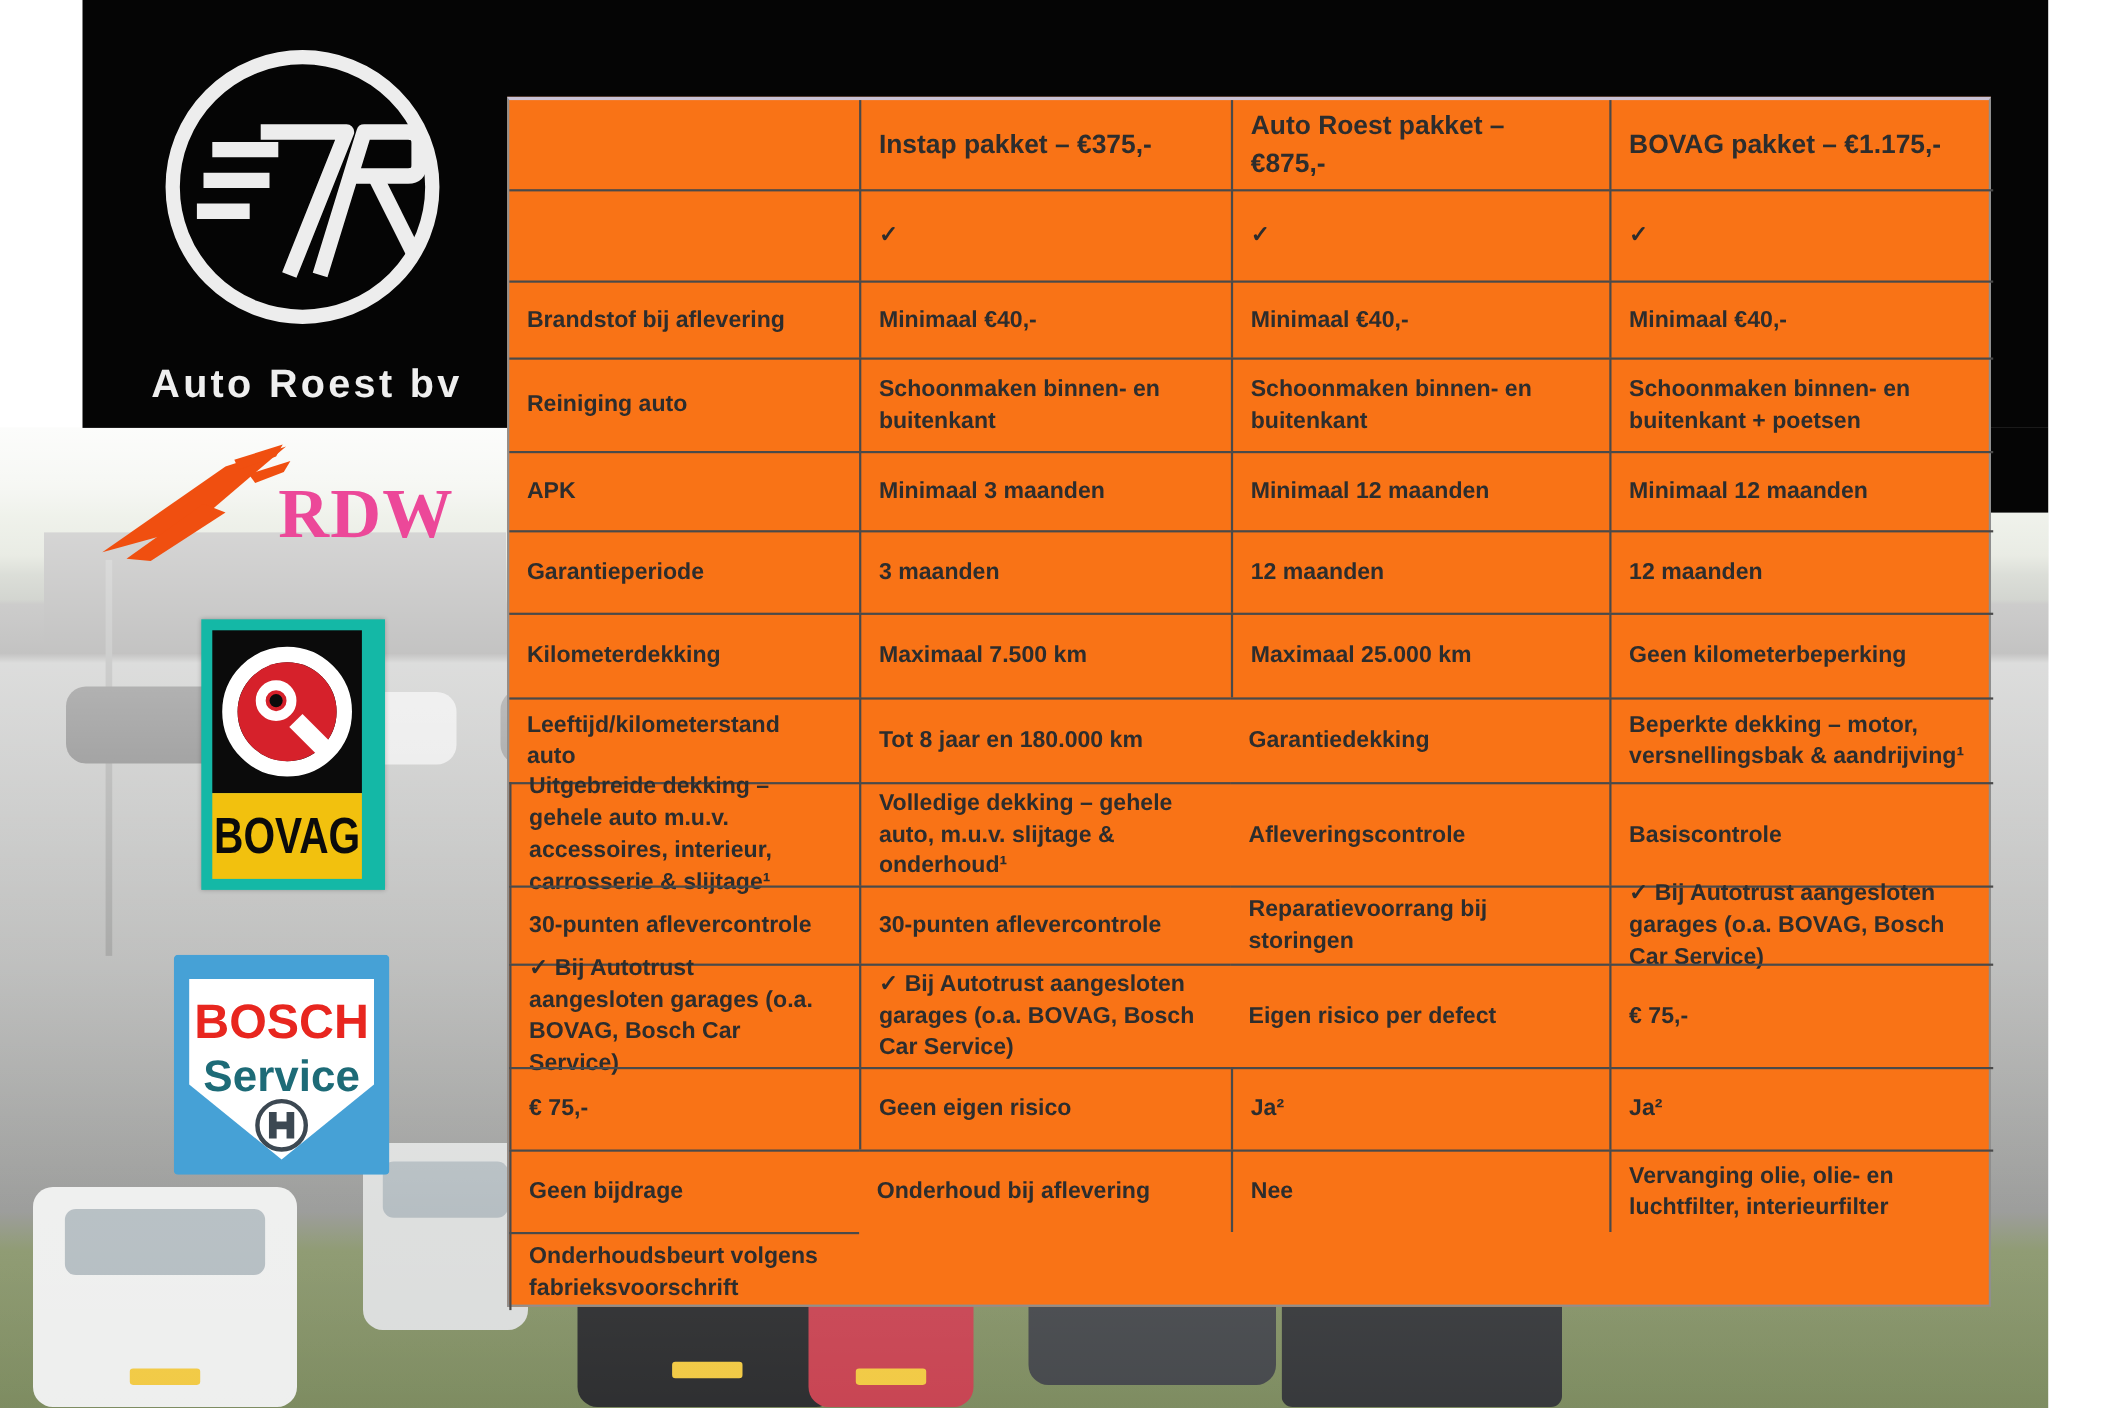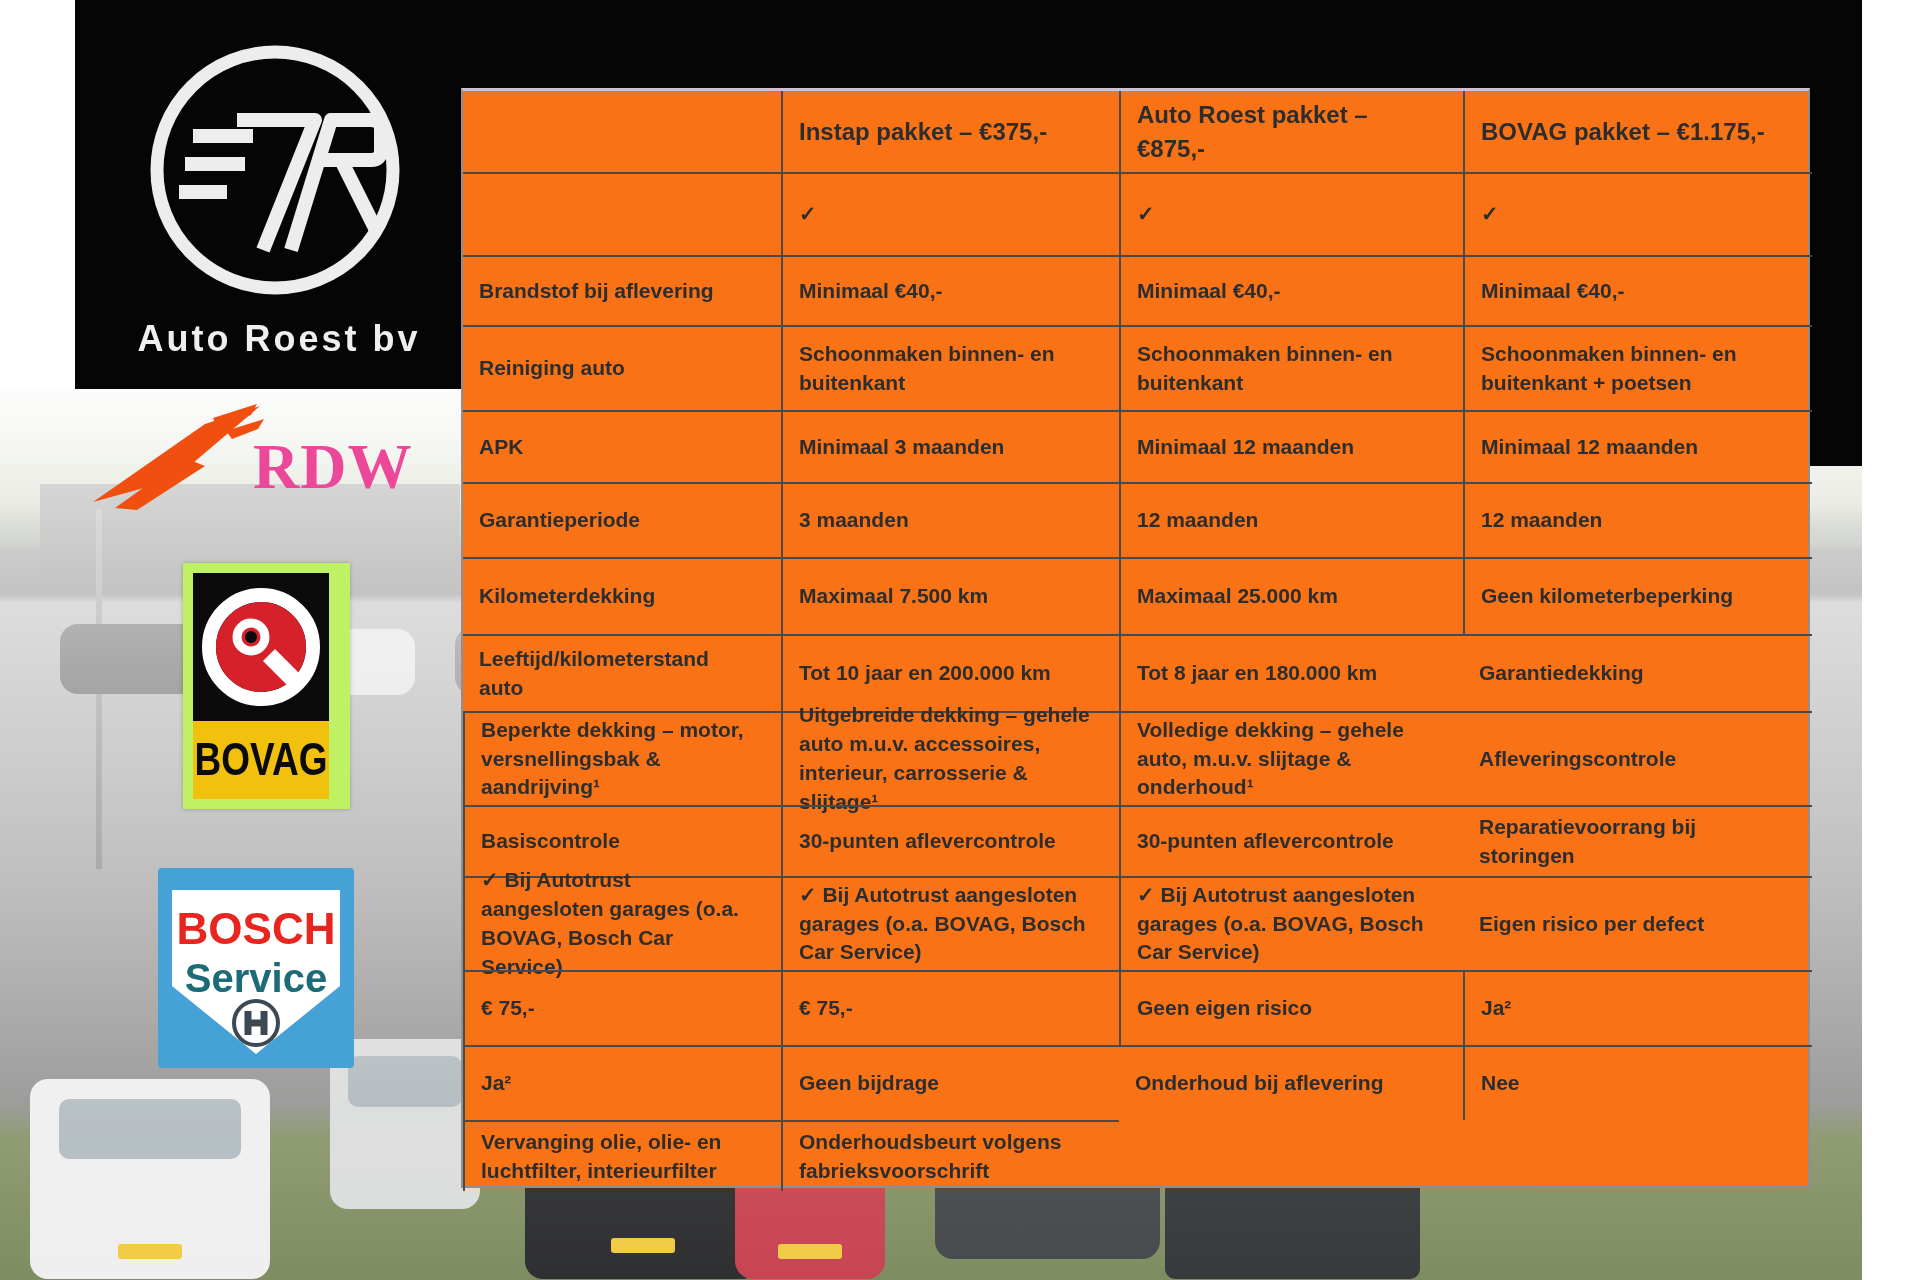--- a/index.html
+++ b/index.html
@@ -6,21 +6,21 @@
   body{
     width:1920px;height:1280px;position:relative;overflow:hidden;
     background:#ffffff;font-family:"Liberation Sans", sans-serif;
   }
   
   .black-band{position:absolute;left:75px;top:0;width:1787px;height:389px;background:#050505;}
   .black-tail{position:absolute;left:1810px;top:389px;width:52px;height:77px;background:#050505;}
   .brand-box{position:absolute;left:75px;top:0;width:386px;height:389px;}
   .brand-circle{position:absolute;left:60px;top:30px;width:280px;height:280px;}
   .brand-name{
-    position:absolute;left:0;right:0;top:318px;text-align:center;
+    position:absolute;left:0;right:0;top:328px;text-align:center;
     color:#efefef;font-size:36px;font-weight:bold;letter-spacing:3px;padding-left:22px;
   }
   
   .photo{
     position:absolute;left:0;top:389px;width:1862px;height:891px;overflow:hidden;
     background:linear-gradient(180deg,
       #e9ece5 0%, #d2d8c6 6%, #b9c4a6 9%, #aab497 13%,
       #7d8670 15%, #6a7260 17.5%,
       #565553 18%, #4f4e4c 23%,
       #9c9d9b 24%, #949593 55%, #8a8b89 80%,
@@ -37,21 +37,21 @@
     background:linear-gradient(180deg,
       rgba(255,255,255,.85) 0%, rgba(255,255,255,.62) 28%,
       rgba(255,255,255,.40) 55%, rgba(255,255,255,.16) 80%, rgba(255,255,255,.10) 100%);
   }
   
   .rdw{position:absolute;left:85px;top:402px;width:330px;height:130px;}
   .rdw-text{
     position:absolute;left:168px;top:28px;
     font-family:"Liberation Serif", serif;font-weight:bold;font-size:64px;color:#ec4899;letter-spacing:1px;
   }
-  .bovag{position:absolute;left:183px;top:563px;width:167px;height:246px;background:#bef264;box-shadow:0 0 4px rgba(0,0,0,.25);}
+  .bovag{position:absolute;left:183px;top:563px;width:167px;height:246px;background:#14b8a6;box-shadow:0 0 4px rgba(0,0,0,.25);}
   .bovag-top{position:absolute;left:10px;top:10px;width:136px;height:148px;background:#0b0b0b;}
   .bovag-bottom{
     position:absolute;left:10px;top:158px;width:136px;height:78px;background:#f2c10e;
     display:flex;align-items:center;justify-content:center;
   }
   .bovag-word{font-size:37px;font-weight:bold;color:#0b0b0b;letter-spacing:0px;transform:scaleY(1.25);}
   .bosch{position:absolute;left:158px;top:868px;width:196px;height:200px;}
   
   .pkg-table{
     position:absolute;left:461px;top:88px;width:1349px;height:1100px;
@@ -199,21 +199,20 @@
   <div class="cell bt bl">3 maanden</div>
   <div class="cell bt bl">12 maanden</div>
   <div class="cell bt bl">12 maanden</div>
 
   <div class="cell bt">Kilometerdekking</div>
   <div class="cell bt bl">Maximaal 7.500 km</div>
   <div class="cell bt bl">Maximaal 25.000 km</div>
   <div class="cell bt bl">Geen kilometerbeperking</div>
 
   <div class="cell bt">Leeftijd/kilometerstand auto</div>
-  <div class="cell bt bl">Tot 10 jaar en 200.000 km</div>
   <div class="cell bt bl">Tot 8 jaar en 180.000 km</div>
 
   <div class="cell bt">Garantiedekking</div>
   <div class="cell bt bl">Beperkte dekking – motor, versnellingsbak &amp; aandrijving¹</div>
   <div class="cell bt bl">Uitgebreide dekking – gehele auto m.u.v. accessoires, interieur, carrosserie &amp; slijtage¹</div>
   <div class="cell bt bl">Volledige dekking – gehele auto, m.u.v. slijtage &amp; onderhoud¹</div>
 
   <div class="cell bt">Afleveringscontrole</div>
   <div class="cell bt bl">Basiscontrole</div>
   <div class="cell bt bl">30-punten aflevercontrole</div>

